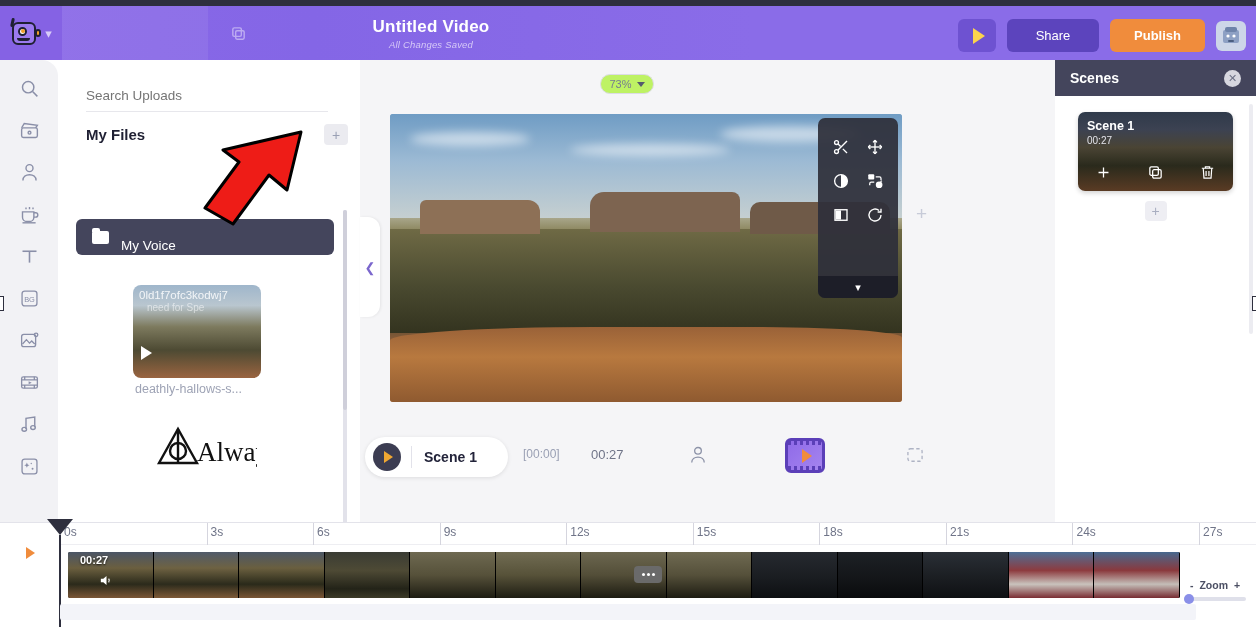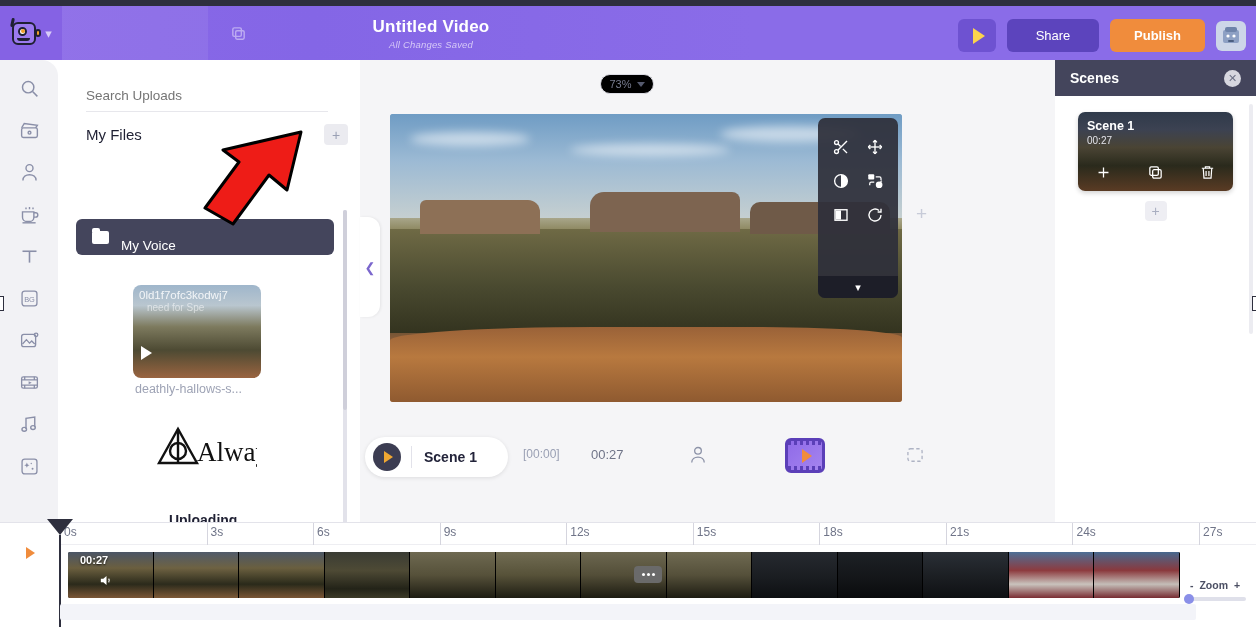--- a/index.html
+++ b/index.html
@@ -61,21 +61,21 @@
   .film-chip:before, .film-chip:after { content:""; position:absolute; left:0; width:100%; height:4px;
       background:repeating-linear-gradient(90deg,#5b3fb8 0 3px, transparent 3px 6px); }
   .film-chip:before { top:0; } .film-chip:after { bottom:0; }
   .film-tri { width:0;height:0;border-left:9px solid #f08c3c;border-top:6px solid transparent;border-bottom:6px solid transparent; margin-left:2px; z-index:2;}
 
   
   .uploads { position:absolute; left:58px; top:60px; width:302px; height:462px; background:#fff; }
   .search-uploads { position:absolute; left:28px; top:20px; width:242px; height:32px; border:none; border-bottom:1px solid #e7e7ec;
       font-size:13.5px; color:#9ea3b5; font-family:"Liberation Sans", sans-serif; background:transparent; outline:none; }
   .myfiles-row { position:absolute; left:28px; top:64px; width:262px; display:flex; align-items:center; justify-content:space-between; }
-  .myfiles-title { font-size:15px; font-weight:normal; color:#1f2033; }
+  .myfiles-title { font-size:15px; font-weight:bold; color:#1f2033; }
   .add-folder { width:24px; height:21px; background:#ebebf0; border-radius:4px; color:#9aa0b4; font-size:14px; display:flex; align-items:center; justify-content:center;}
   .folder-item { position:absolute; left:18px; top:159px; width:258px; height:36px; background:#44455c; border-radius:6px;
       display:flex; align-items:center; gap:12px; padding-left:16px; }
   .folder-ico { width:17px; height:13px; background:#fff; border-radius:2px; position:relative; }
   .folder-ico:before { content:""; position:absolute; left:0; top:-3px; width:8px; height:4px; background:#fff; border-radius:2px 2px 0 0;}
   .folder-label { color:#fff; font-size:13.5px;margin-top:16px; }
 
   .thumbs { position:absolute; left:75px; top:225px; width:270px; }
   .th-row { display:flex; gap:5px; }
   .th-uploading { width:131px; height:105px; border-radius:8px; background:linear-gradient(135deg,#6a3fe0 0%,#8f4bee 55%,#9b4fef 100%);
@@ -99,21 +99,21 @@
 
   .panel-scroll { position:absolute; right:13px; top:150px; width:4px; height:320px; background:#e2e2ea; border-radius:2px;}
   .panel-scroll-thumb { position:absolute; left:0; top:0; width:4px; height:200px; background:#cfcfda; border-radius:2px; }
 
   
   .red-arrow { position:absolute; left:183px; top:128px; width:124px; height:110px; pointer-events:none; }
 
   
   .stage { position:absolute; left:360px; top:60px; width:695px; height:462px; background:#f5f5f7; }
   .zoom-pill { position:absolute; left:240px; top:14px; width:54px; height:20px; border:1px solid #dcdce4; border-radius:12px;
-      display:flex; align-items:center; justify-content:center; gap:5px; background:#000000; font-size:11px; color:#777c90; }
+      display:flex; align-items:center; justify-content:center; gap:5px; background:#bef264; font-size:11px; color:#777c90; }
   .zcaret { width:0;height:0;border-left:4px solid transparent;border-right:4px solid transparent;border-top:5px solid #555a6e;}
   .canvas { position:absolute; left:30px; top:54px; width:512px; height:288px; border-radius:3px; overflow:hidden;
       background:linear-gradient(180deg,#7fa6c8 0%,#a9c0d2 18%,#cfd2c8 30%,#8f8a63 40%,#5b5a3c 55%,#3b3b27 68%,#a2683f 82%,#c08452 100%); }
   .cv-sky { position:absolute; left:0; top:0; width:100%; height:36%; background:linear-gradient(180deg,#6f9cc4 0%,#9cbad4 45%,#c5cfd0 100%);}
   .cv-cloud { position:absolute; background:rgba(255,255,255,.55); border-radius:50%; filter:blur(5px); }
   .cv-mesa { position:absolute; background:#9c7b5e; }
   .cv-valley { position:absolute; left:0; top:40%; width:100%; height:36%; background:linear-gradient(180deg,#6f6a45 0%,#4a4a30 55%,#33331f 100%);}
   .cv-fg { position:absolute; left:0; bottom:0; width:100%; height:26%; background:linear-gradient(180deg,#9a6238 0%,#b8793f 40%,#8f5a30 100%); border-radius:40% 30% 0 0 / 18% 14% 0 0;}
 
   .float-tools { position:absolute; left:458px; top:58px; width:80px; height:180px; background:rgba(46,47,58,.93); border-radius:7px; }
@@ -360,21 +360,20 @@
                 <circle cx="41" cy="34" r="8"></circle>
                 <line x1="41" y1="12" x2="41" y2="46"></line>
               </g>
               <text x="60" y="44" font-size="27" font-family="Liberation Serif, serif" fill="#111">Always</text>
             </svg>
           </div>
         </div>
       </div>
     </div>
 
-    <div class="uploading-status">Uploading...</div>
     <div class="upload-hint">You can upload images, audios and videos up to a maximum of 25GB</div>
 
     <div class="panel-scroll">
       <div class="panel-scroll-thumb"></div>
     </div>
   </div>
 
   <svg class="red-arrow" viewBox="0 0 124 110">
     <path d="M118 4 L104 62 L86 47 L50 96 L22 80 L56 34 L40 22 Z" fill="#ee1c17" stroke="#000" stroke-width="3" stroke-linejoin="round"></path>
   </svg>

